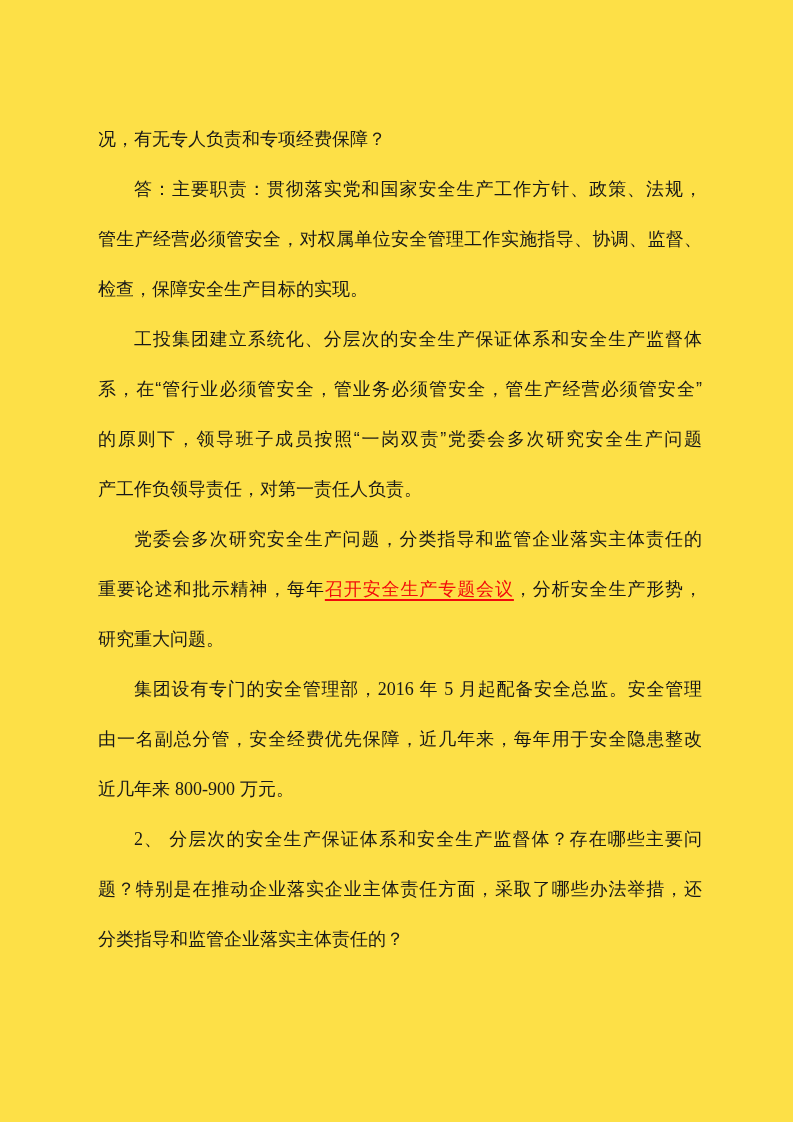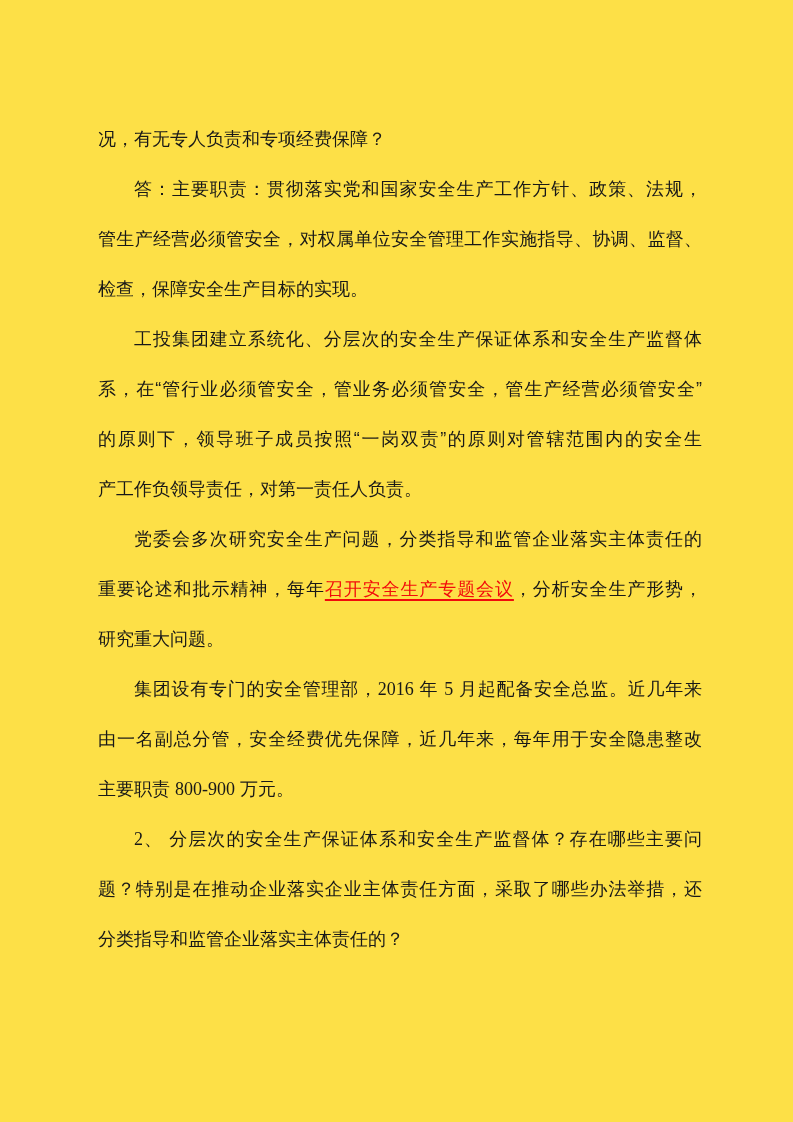--- a/index.html
+++ b/index.html
@@ -52,25 +52,25 @@
 <body>
 
 <div class="page">
   <div class="doc-body" style="color: rgb(24, 24, 24);">
       <div class="line"><span class="run-cn">况，有无专人负责和专项经费保障？</span></div>
       <div class="line justify indent"><span class="run-cn">答：主要职责：贯彻落实党和国家安全生产工作方针、政策、法规，</span></div>
       <div class="line justify"><span class="run-cn">管生产经营必须管安全，对权属单位安全管理工作实施指导、协调、监督、</span></div>
       <div class="line"><span class="run-cn">检查，保障安全生产目标的实现。</span></div>
       <div class="line justify indent"><span class="run-cn">工投集团建立系统化、分层次的安全生产保证体系和安全生产监督体</span></div>
       <div class="line justify"><span class="run-cn">系，在“管行业必须管安全，管业务必须管安全，管生产经营必须管安全”</span></div>
-      <div class="line justify"><span class="run-cn">的原则下，领导班子成员按照“一岗双责”的原则对管辖范围内的安全生</span></div>
+      <div class="line justify"><span class="run-cn">的原则下，领导班子成员按照“一岗双责”党委会多次研究安全生产问题</span></div>
       <div class="line"><span class="run-cn">产工作负领导责任，对第一责任人负责。</span></div>
       <div class="line justify indent"><span class="run-cn">党委会多次研究安全生产问题，分类指导和监管企业落实主体责任的</span></div>
       <div class="line justify"><span class="run-cn">重要论述和批示精神，每年</span><span class="run-highlight" style="color: rgb(242, 11, 11);">召开安全生产专题会议</span><span class="run-cn">，分析安全生产形势，</span></div>
       <div class="line"><span class="run-cn">研究重大问题。</span></div>
-      <div class="line justify indent"><span class="run-cn">集团设有专门的安全管理部，</span><span class="run-latin">2016</span><span class="run-cn"> 年 </span><span class="run-latin">5</span><span class="run-cn"> 月起配备安全总监。近几年来</span></div>
+      <div class="line justify indent"><span class="run-cn">集团设有专门的安全管理部，</span><span class="run-latin">2016</span><span class="run-cn"> 年 </span><span class="run-latin">5</span><span class="run-cn"> 月起配备安全总监。安全管理</span></div>
       <div class="line justify"><span class="run-cn">由一名副总分管，安全经费优先保障，近几年来，每年用于安全隐患整改</span></div>
-      <div class="line"><span class="run-cn">主要职责 </span><span class="run-latin">800-900</span><span class="run-cn"> 万元。</span></div>
+      <div class="line"><span class="run-cn">近几年来 </span><span class="run-latin">800-900</span><span class="run-cn"> 万元。</span></div>
       <div class="line justify indent"><span class="run-latin">2</span><span class="run-cn">、 分层次的安全生产保证体系和安全生产监督体？存在哪些主要问</span></div>
       <div class="line justify"><span class="run-cn">题？特别是在推动企业落实企业主体责任方面，采取了哪些办法举措，还</span></div>
       <div class="line"><span class="run-cn">分类指导和监管企业落实主体责任的？</span></div>
     </div>
 </div>
 
 </body></html>

